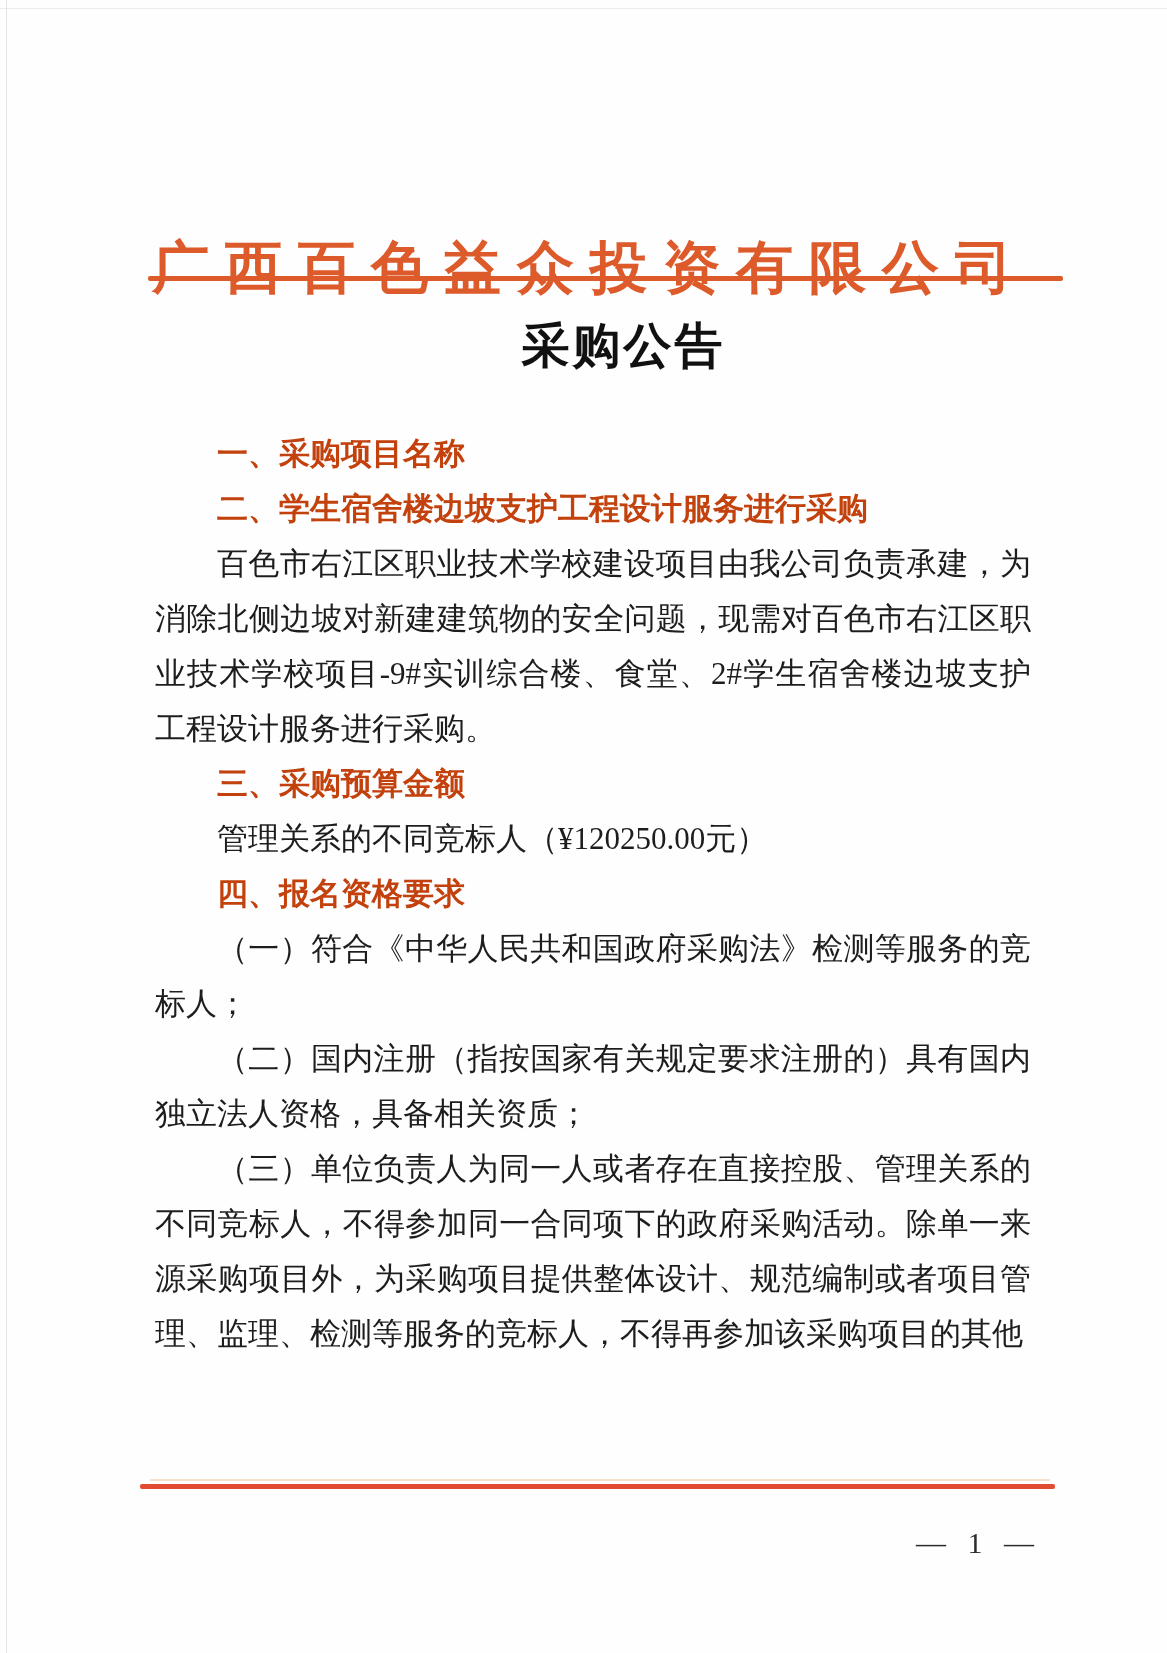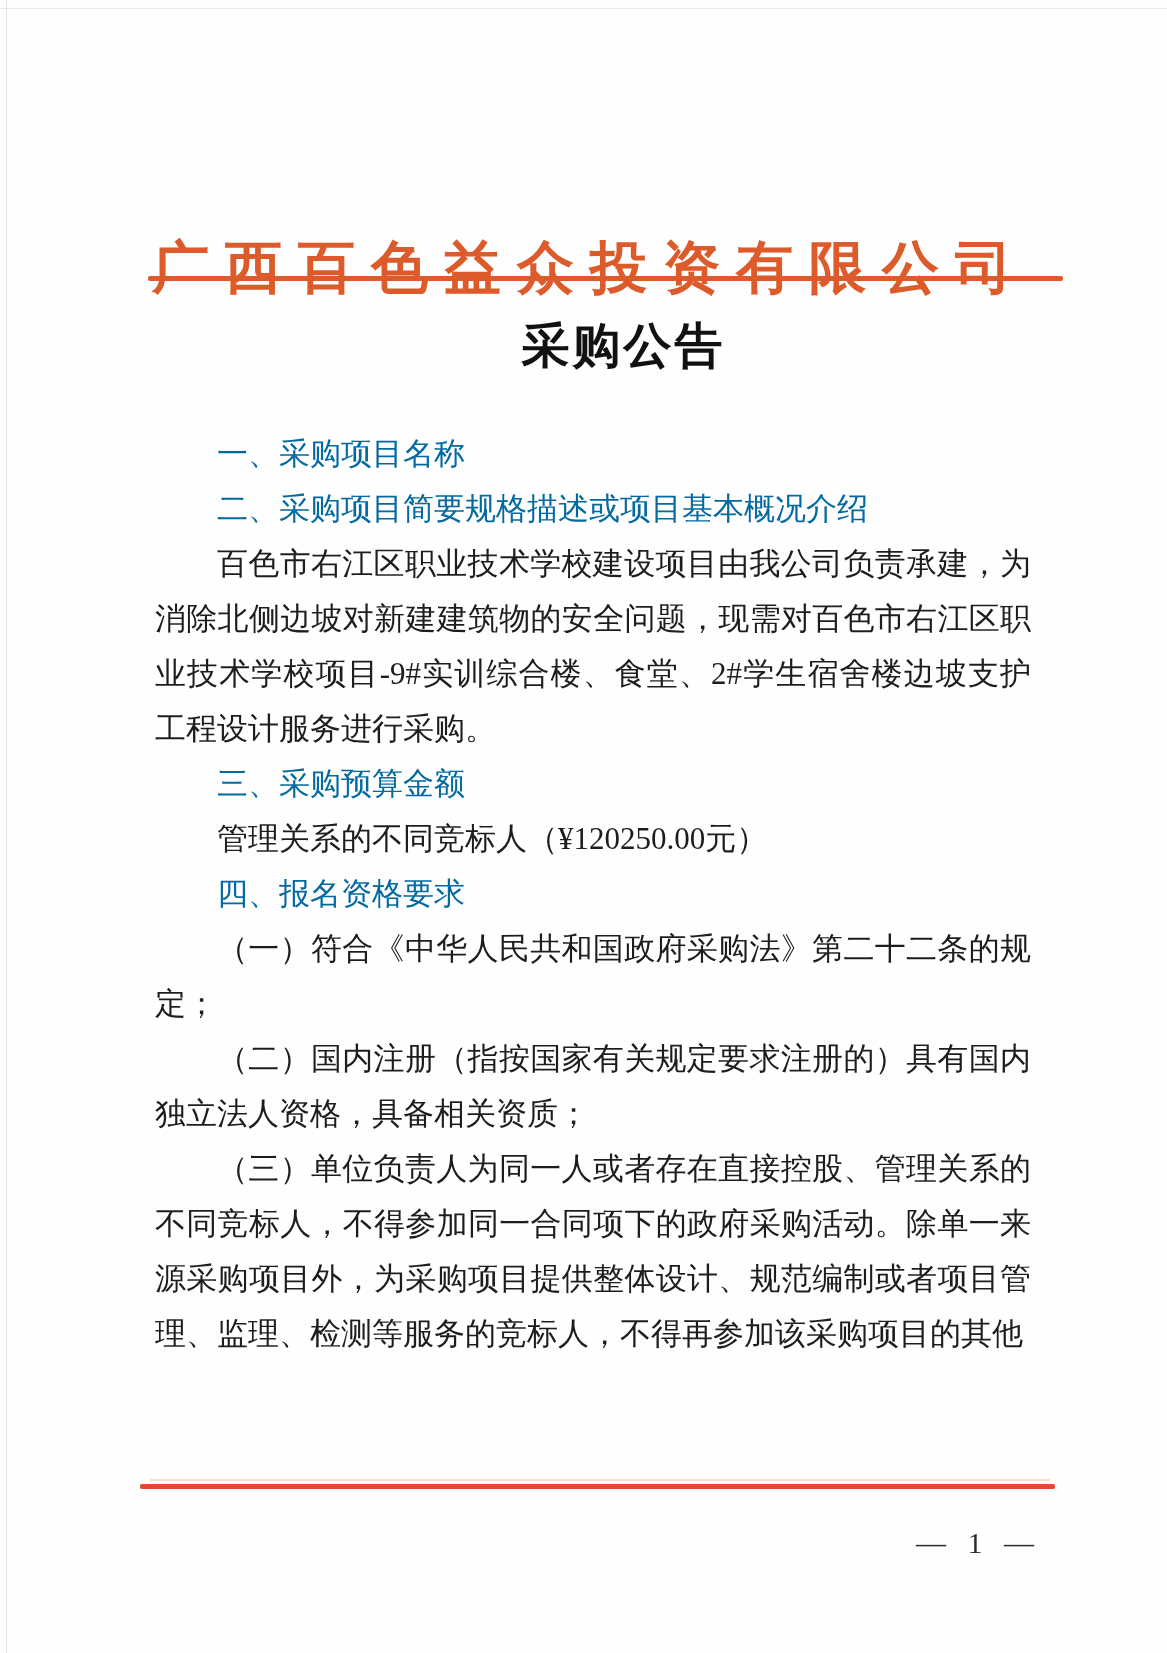--- a/index.html
+++ b/index.html
@@ -50,22 +50,22 @@
     position: absolute;
     top: 426px; left: 155px;
     width: 876px;
     font-size: 31px;
     line-height: 55px;
     text-align: justify;
   }
   .body-block p { margin: 0; text-indent: 2em; }
   .section-heading {
     font-family: "Liberation Sans", "DejaVu Sans", sans-serif;
-    font-weight: 400;
-    color: #0369a1;
+    font-weight: 700;
+    color: #c2410c;
   }
   .footer-rule-light {
     position: absolute;
     top: 1479px; left: 150px;
     width: 900px; height: 2px;
     opacity: .55;
   }
   .footer-rule {
     position: absolute;
     top: 1484px; left: 140px;
@@ -90,26 +90,26 @@
   <div class="edge-top"></div>
 
   <div class="letterhead-name" style="color: rgb(221, 91, 43); margin-top: 44px;">广西百色益众投资有限公司</div>
 
   <div class="letterhead-rule" style="background: rgb(221, 91, 43);"></div>
 
   <div class="doc-title">采购公告</div>
 
   <div class="body-block">
     <p class="section-heading">一、采购项目名称</p>
-    <p class="section-heading">二、采购项目简要规格描述或项目基本概况介绍</p>
+    <p class="section-heading">二、学生宿舍楼边坡支护工程设计服务进行采购</p>
     <p>百色市右江区职业技术学校建设项目由我公司负责承建，为消除北侧边坡对新建建筑物的安全问题，现需对百色市右江区职业技术学校项目-9#实训综合楼、食堂、2#学生宿舍楼边坡支护工程设计服务进行采购。</p>
     <p class="section-heading">三、采购预算金额</p>
     <p>管理关系的不同竞标人（¥120250.00元）</p>
     <p class="section-heading">四、报名资格要求</p>
-    <p>（一）符合《中华人民共和国政府采购法》第二十二条的规定；</p>
+    <p>（一）符合《中华人民共和国政府采购法》检测等服务的竞标人；</p>
     <p>（二）国内注册（指按国家有关规定要求注册的）具有国内独立法人资格，具备相关资质；</p>
     <p>（三）单位负责人为同一人或者存在直接控股、管理关系的不同竞标人，不得参加同一合同项下的政府采购活动。除单一来源采购项目外，为采购项目提供整体设计、规范编制或者项目管理、监理、检测等服务的竞标人，不得再参加该采购项目的其他</p>
   </div>
 
   <div class="footer-rule-light" style="background: rgb(240, 201, 162);"></div>
   <div class="footer-rule" style="background: rgb(225, 75, 49);"></div>
 
   <div class="page-number">— 1 —</div>
 
 </div>

